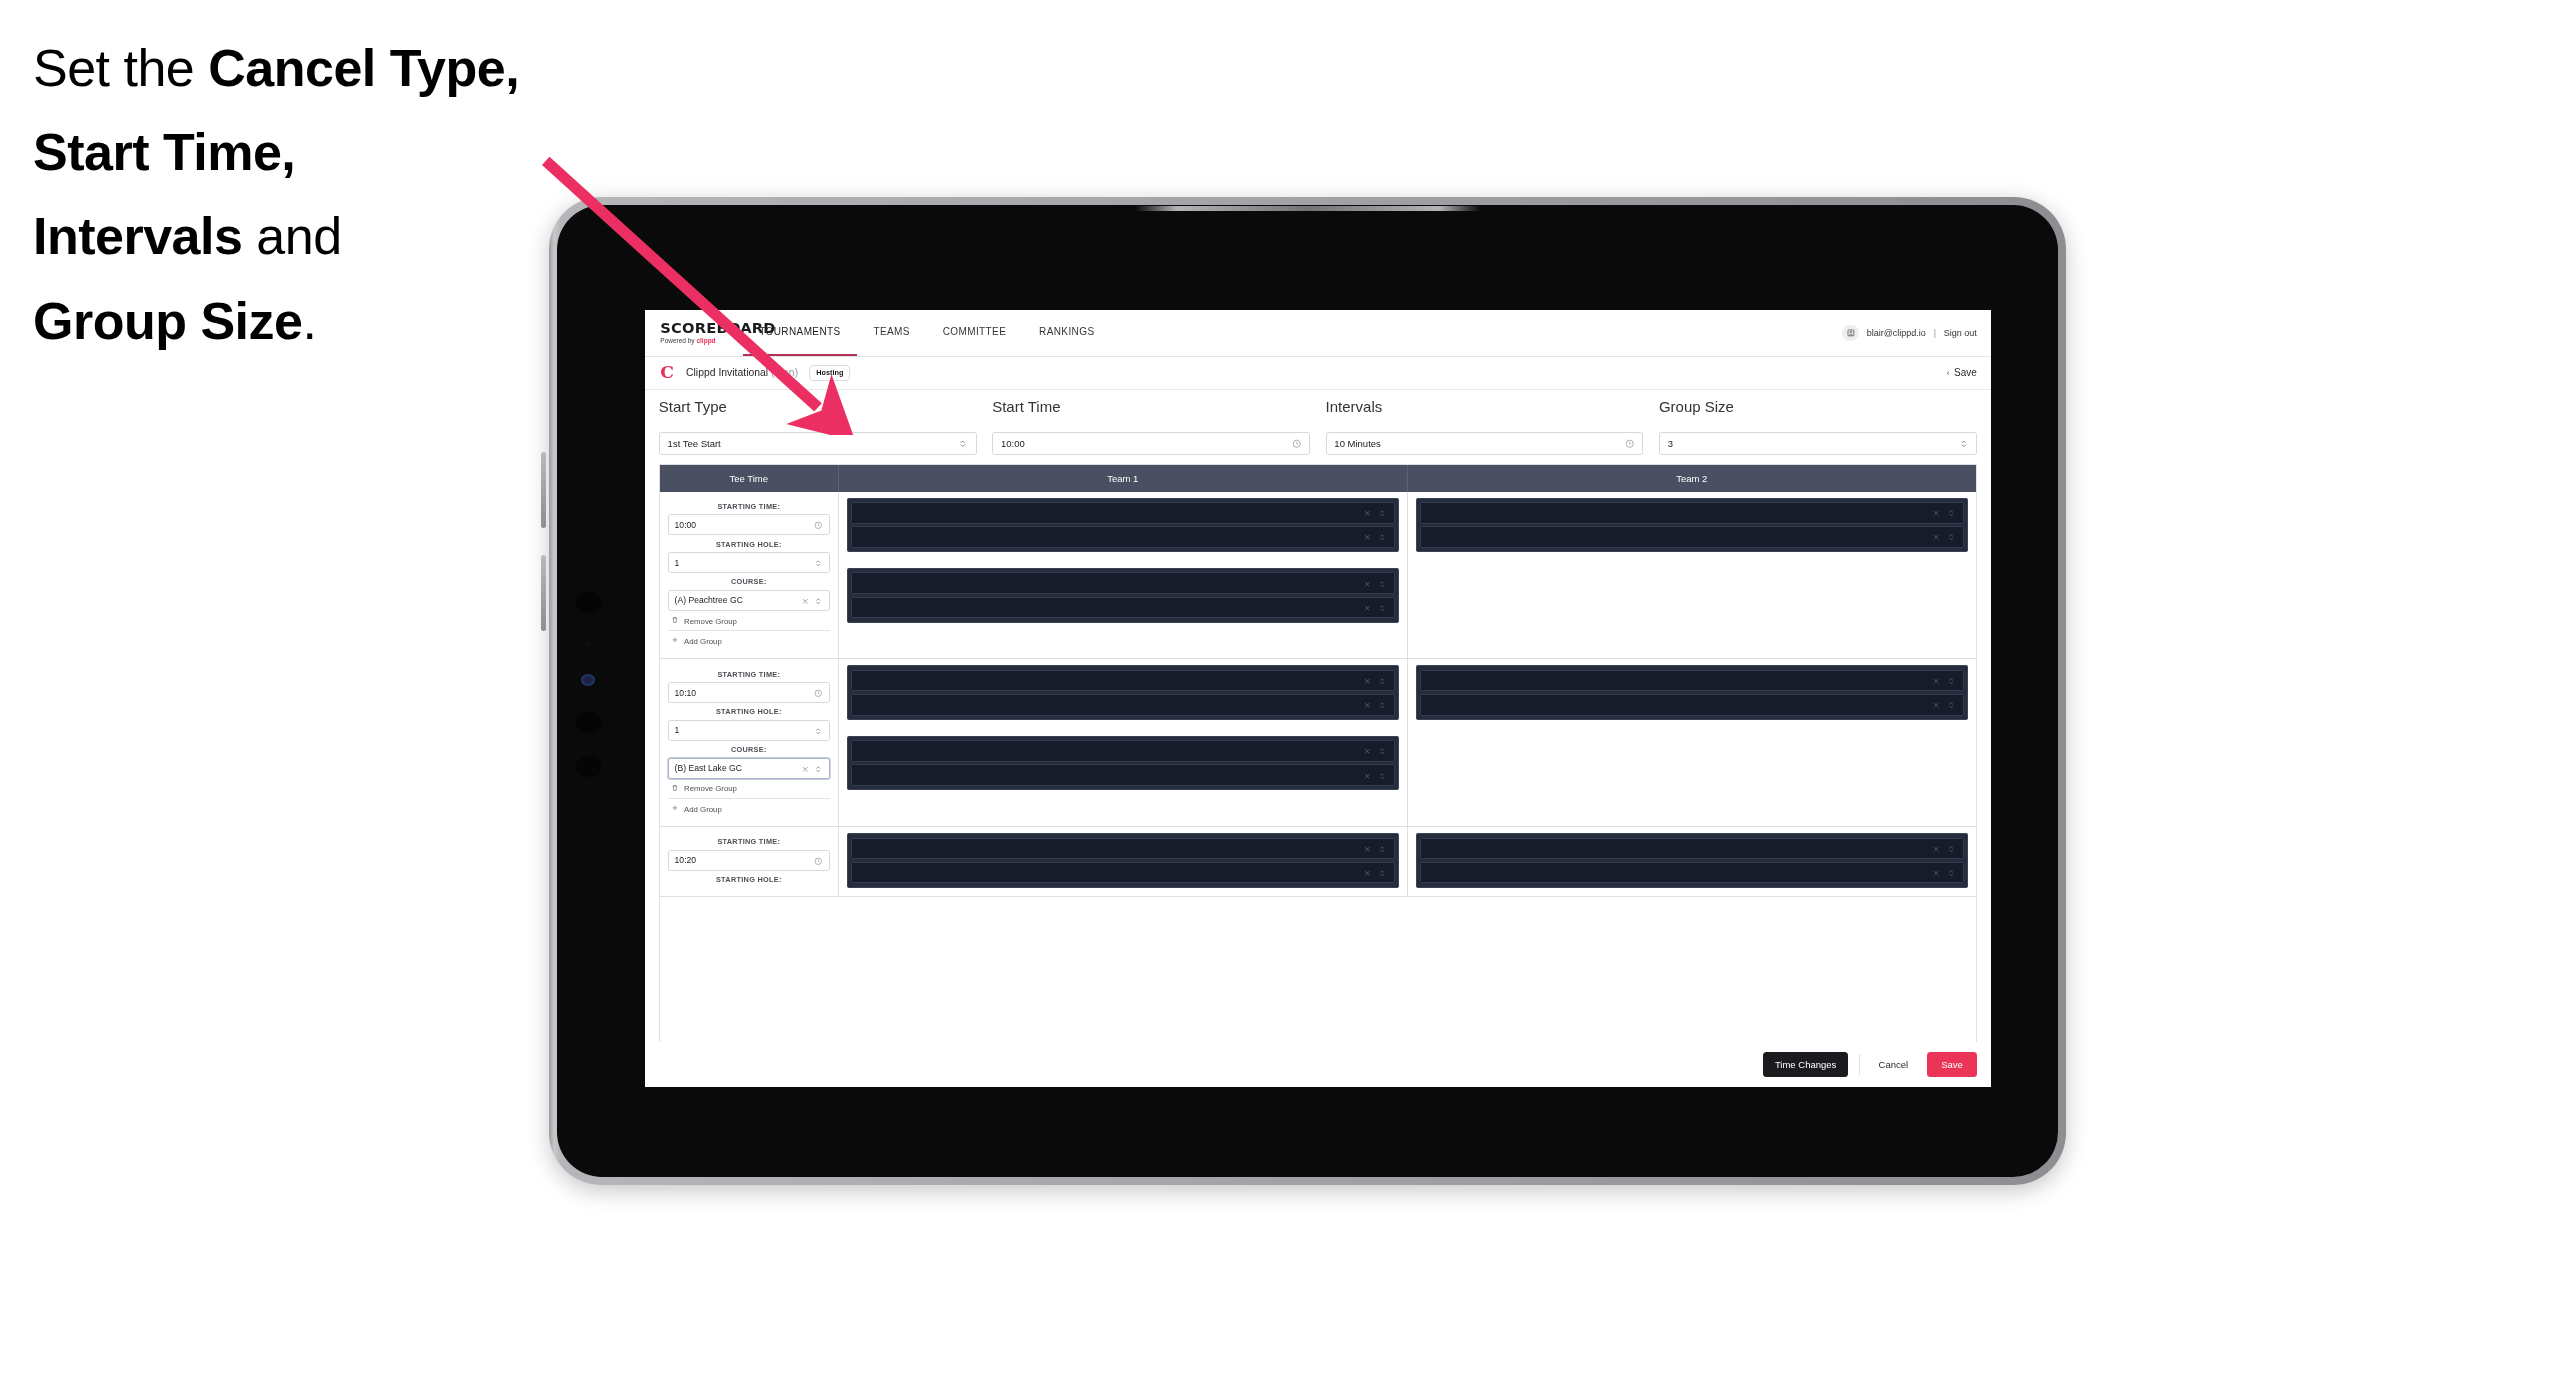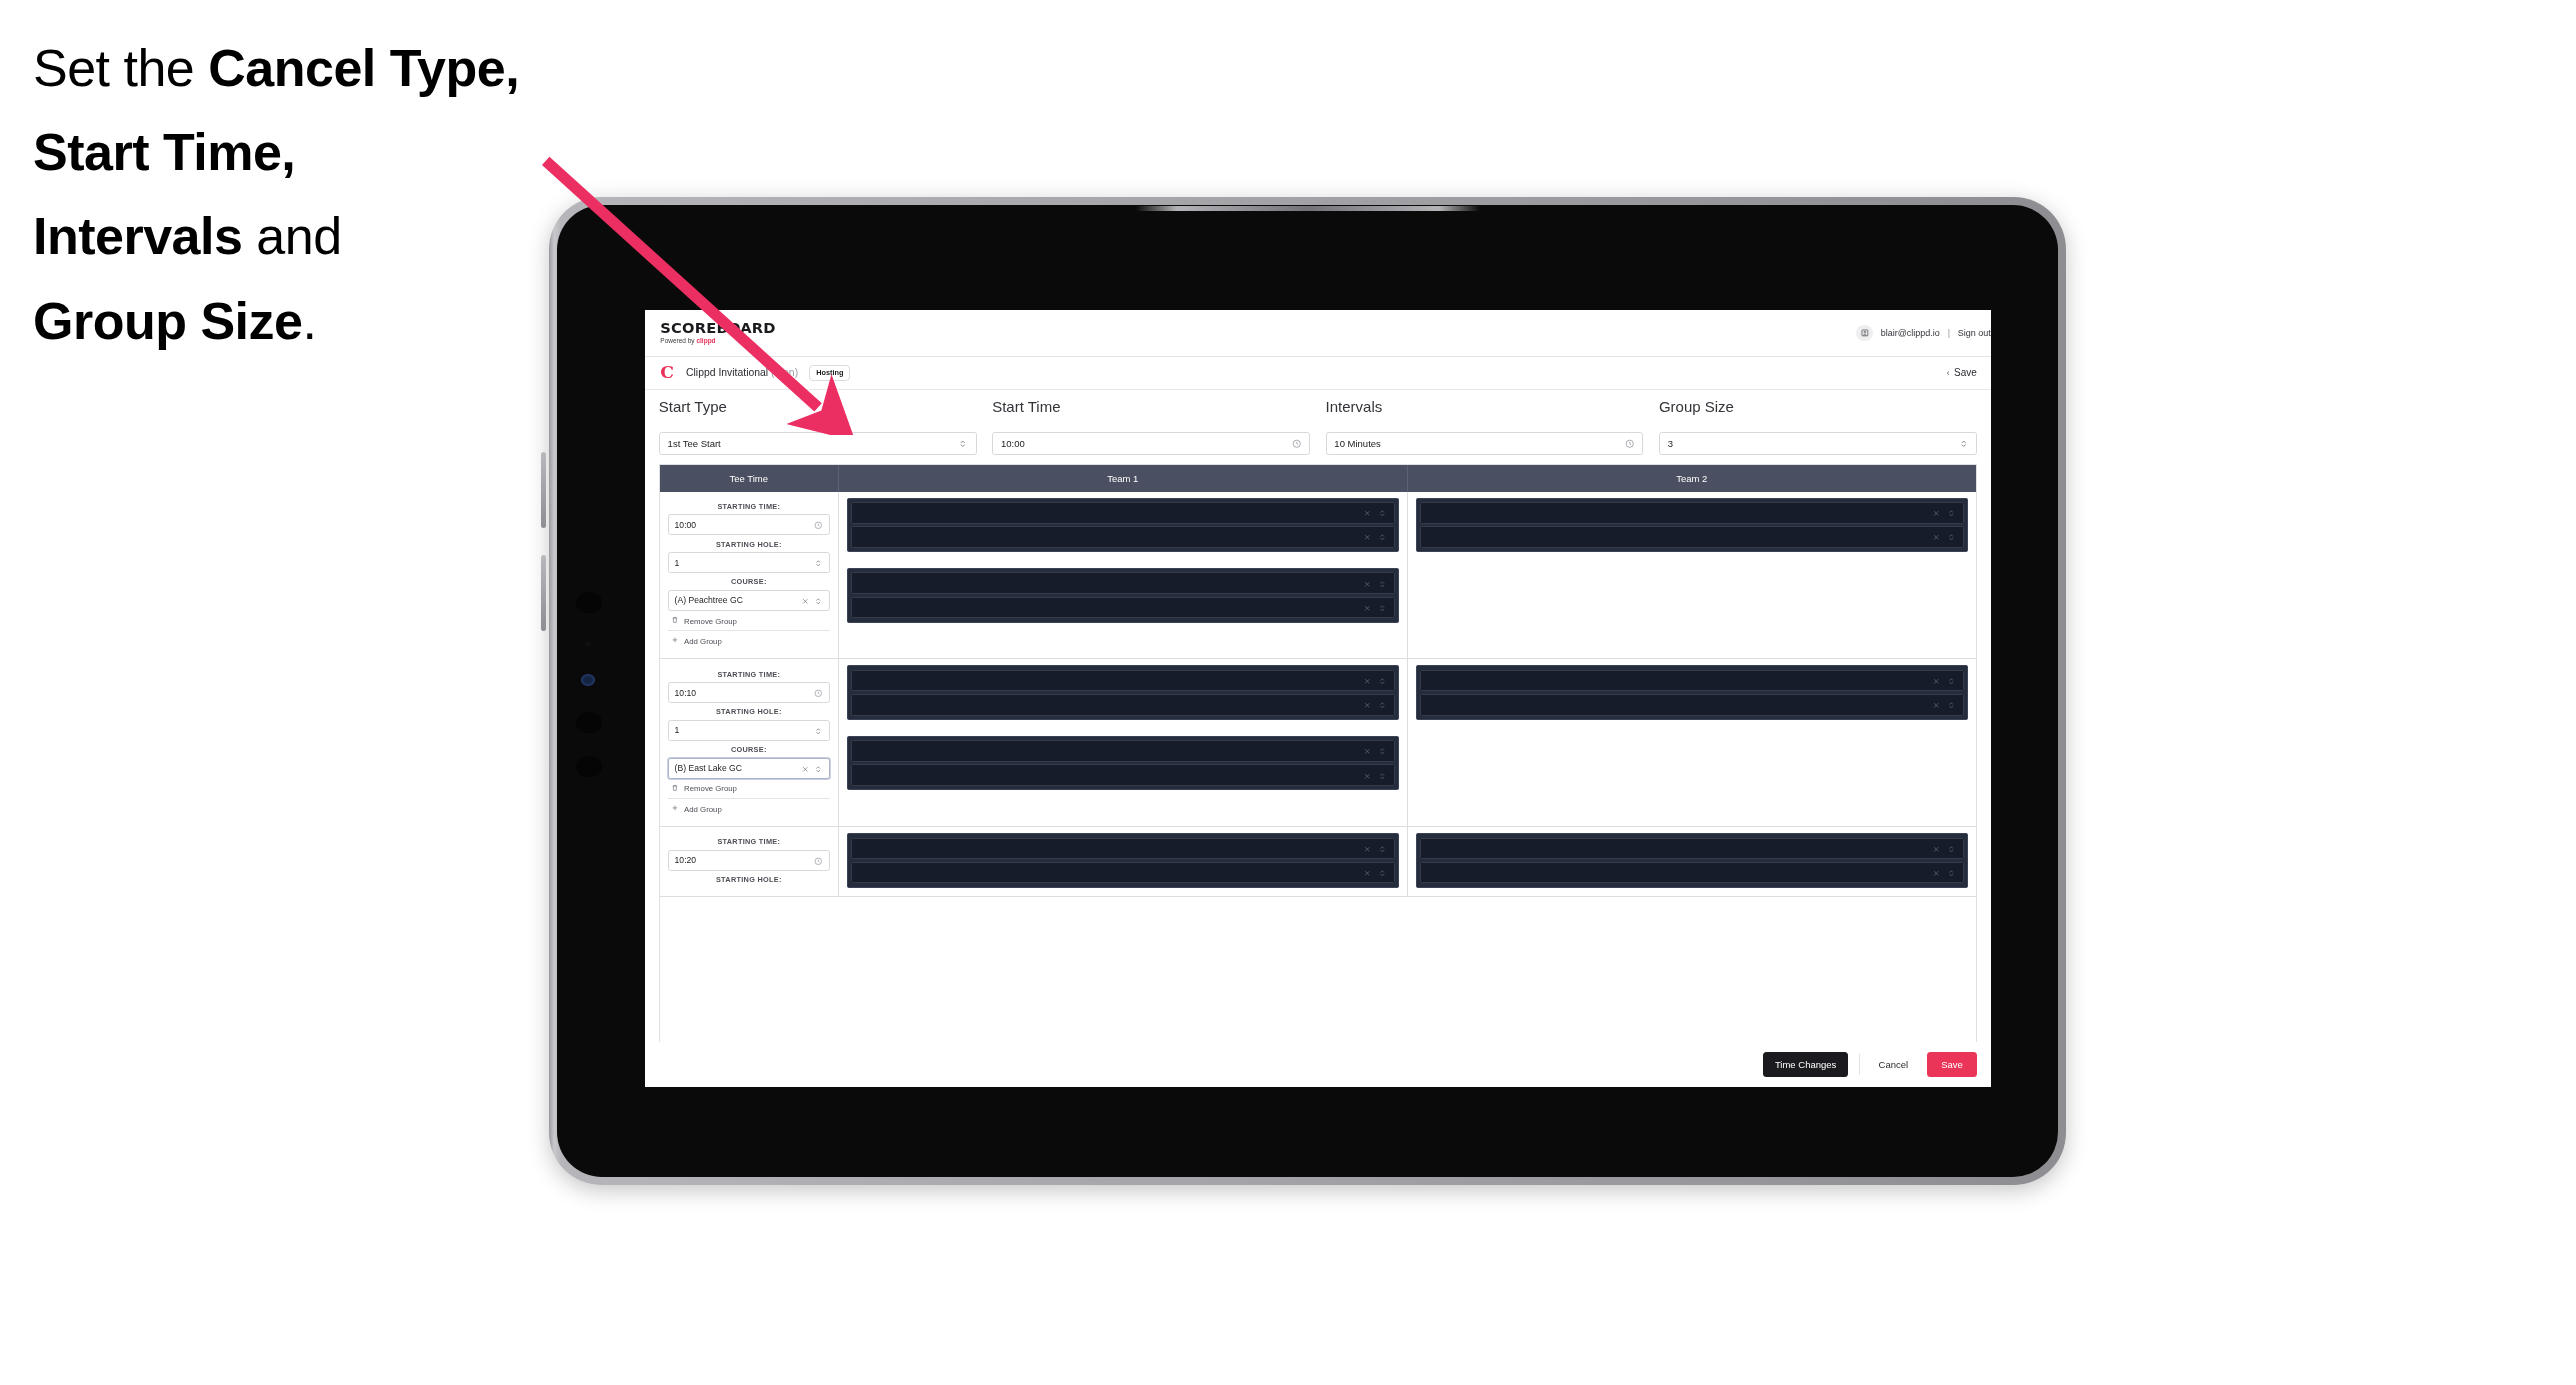--- a/index.html
+++ b/index.html
@@ -125,20 +125,21 @@
     white-space: nowrap;
   }
   .nav-item.active {
     border-bottom-color: #b03050;
     color: #1b1b1f;
   }
 
   .topbar-right {
     margin-left: auto;
     display: flex; align-items: center;
+    padding-right: 14px;
     gap: 7.8px;
   }
   .avatar {
     width: 16.4px; height: 16.4px;
     border-radius: 50%;
     background: #eeeef0;
     display: flex; align-items: center; justify-content: center;
   }
   .avatar svg { width: 7.8px; height: 7.8px; }
   .user-email { font-size: 9px; color: #33333a; }
@@ -359,20 +360,26 @@
     <div class="bezel-dot d5"></div>
 
     <div class="app">
 
       <div class="topbar">
         <div class="logo-box">
           <div class="logo-main">SCOREBOARD</div>
           <div class="logo-sub">
             <span>Powered by </span><span class="brand">clippd</span>
           </div>
+        </div>
+        <div class="nav">
+          <div class="nav-item active">TOURNAMENTS</div>
+          <div class="nav-item">TEAMS</div>
+          <div class="nav-item">COMMITTEE</div>
+          <div class="nav-item">RANKINGS</div>
         </div>
         <div class="topbar-right">
           <div class="avatar">
             <svg viewBox="0 0 16 16" fill="none" stroke="#55555c" stroke-width="1.6">
                 <rect x="2" y="2" width="12" height="12" rx="1"></rect>
                 <circle cx="8" cy="6.5" r="1.8"></circle>
                 <path d="M4.5 13c.8-2 6.2-2 7 0"></path>
               </svg>
           </div>
           <span class="user-email">blair@clippd.io</span>

